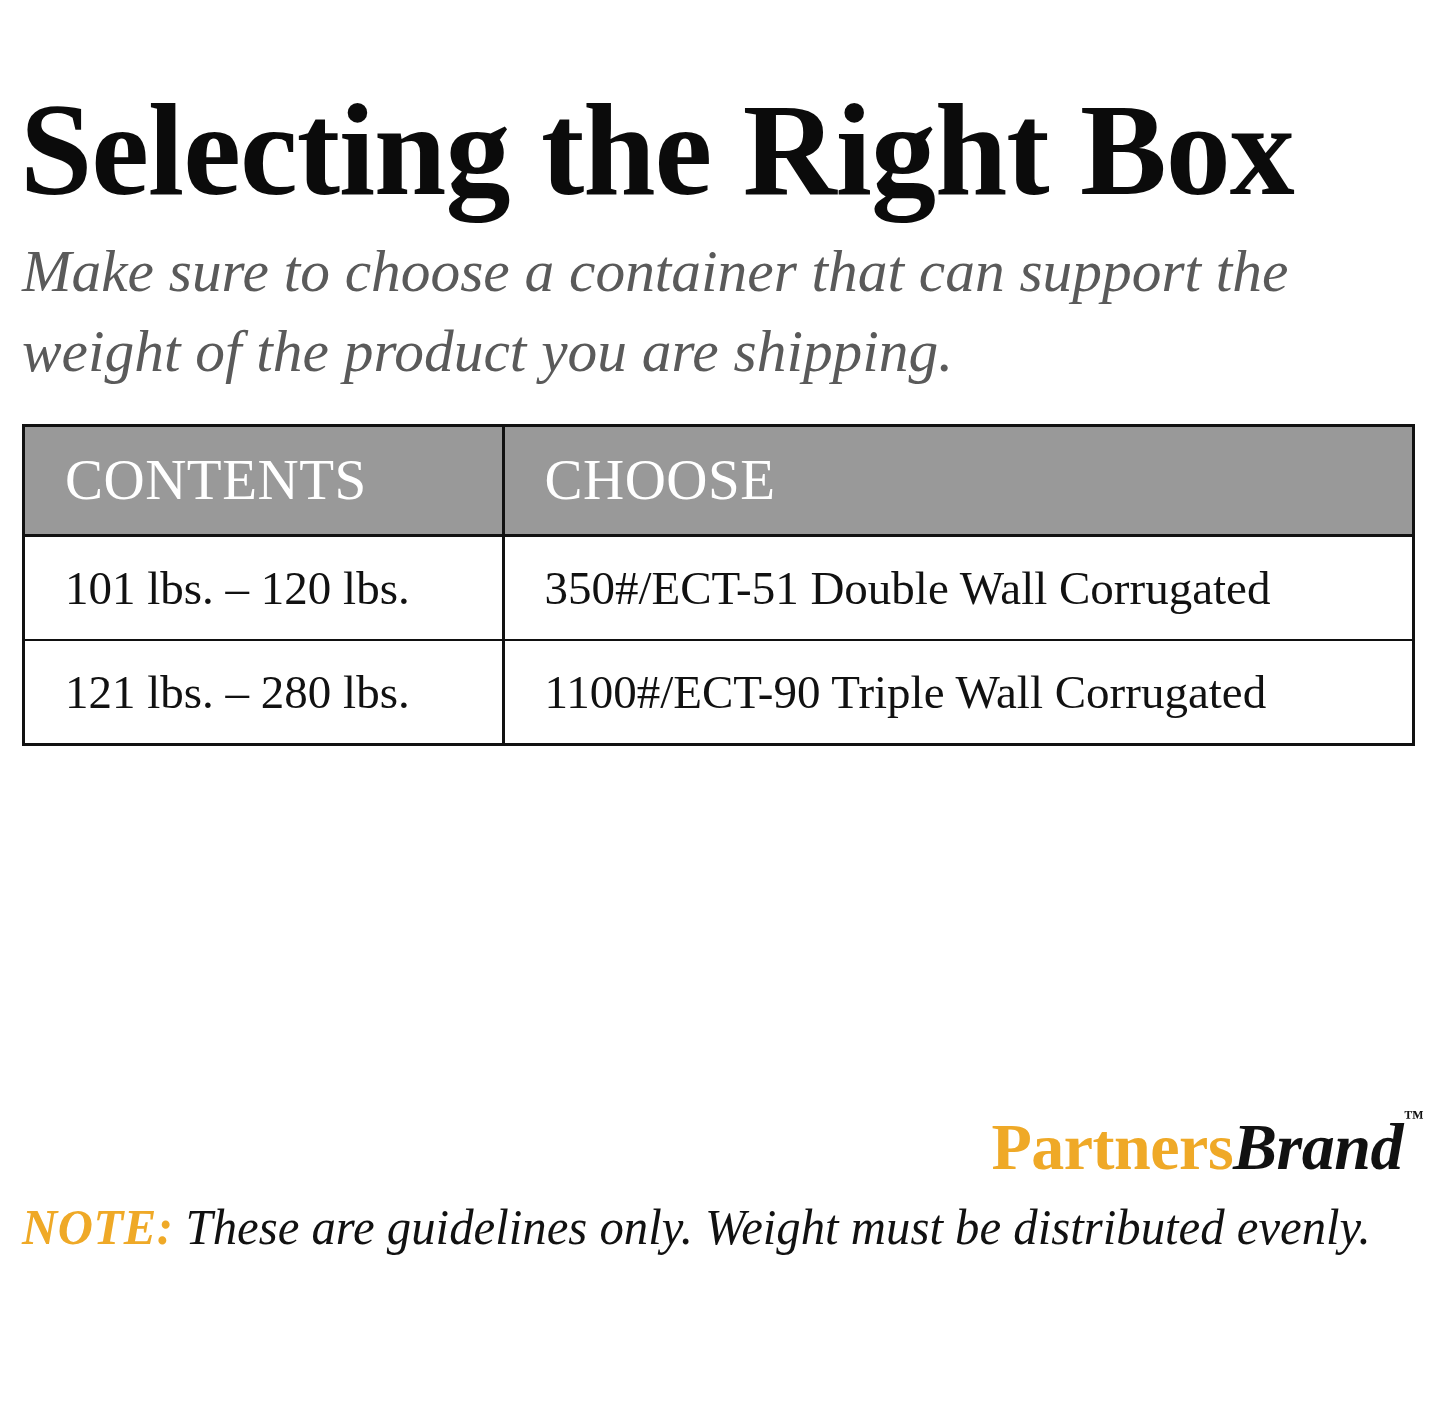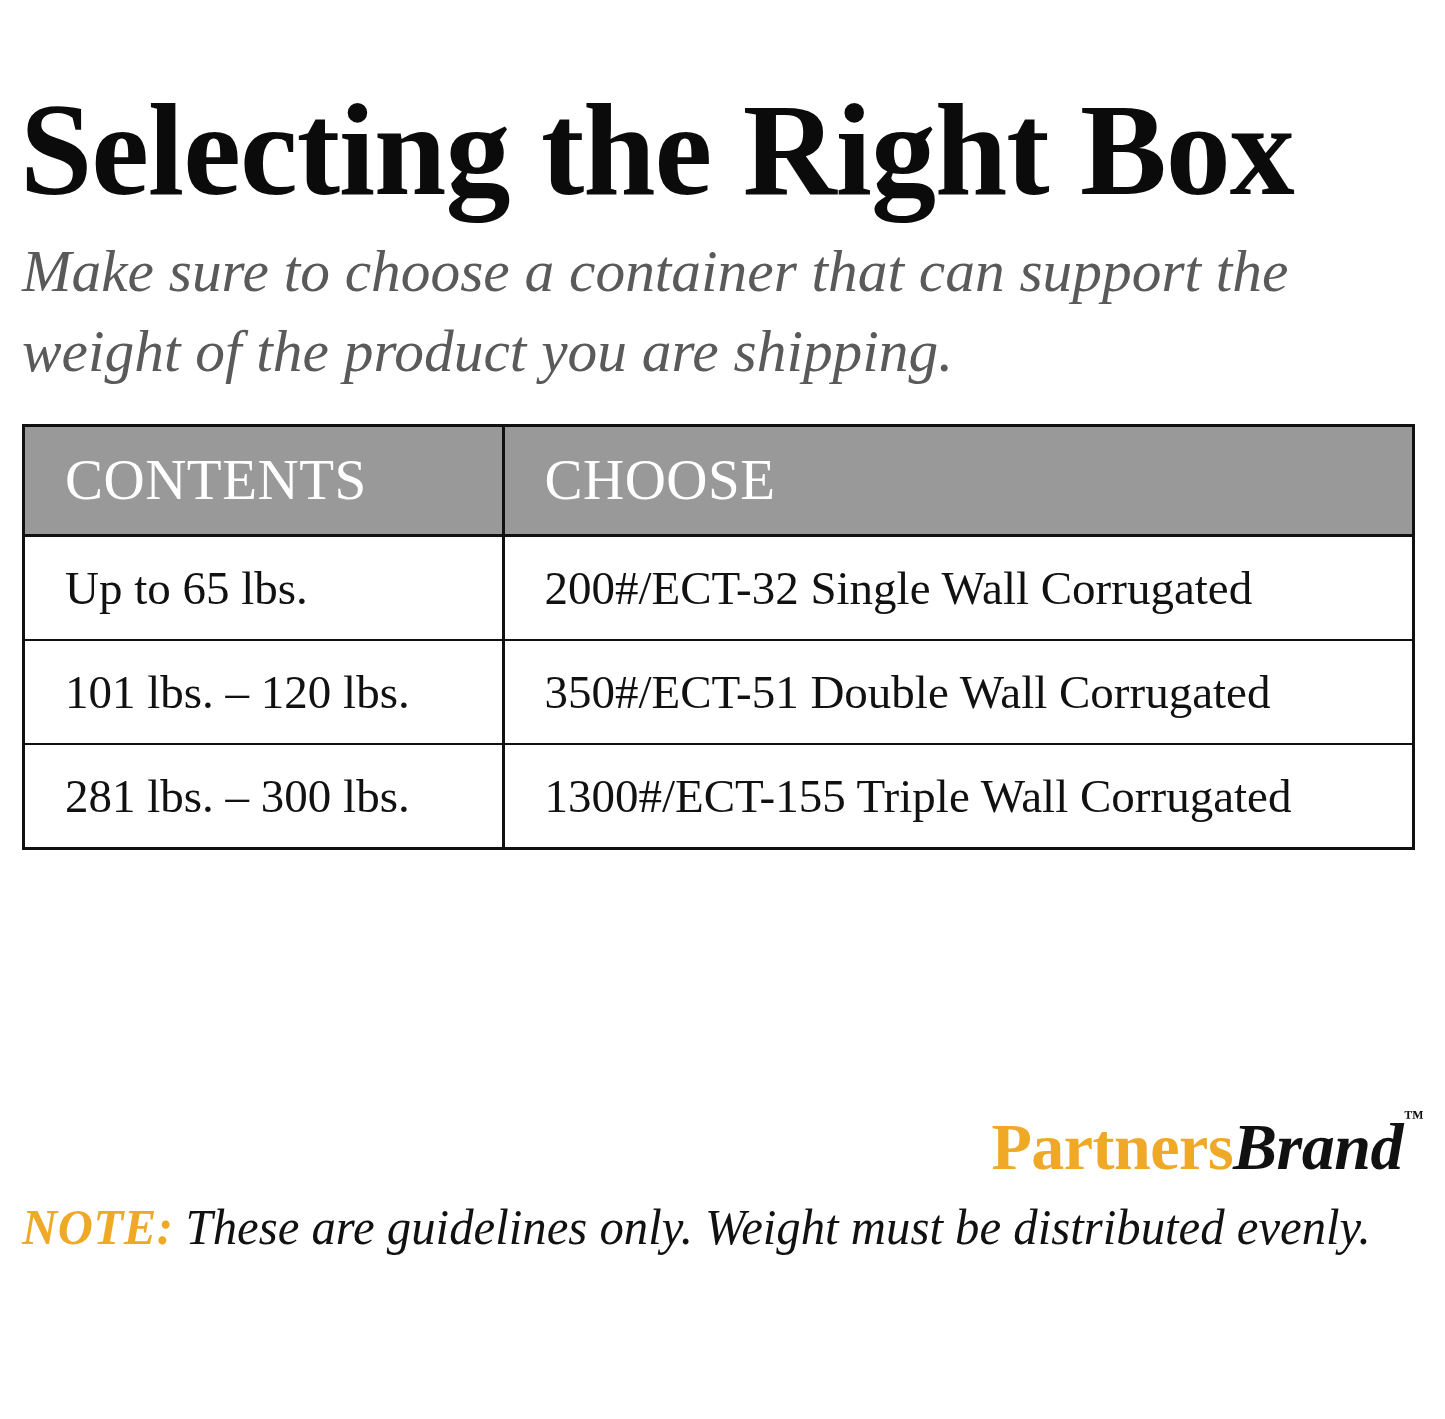--- a/index.html
+++ b/index.html
@@ -186,30 +186,26 @@
         <col class="c2">
       </colgroup>
       <thead>
         <tr>
           <th>CONTENTS</th>
           <th>CHOOSE</th>
         </tr>
       </thead>
       <tbody>
         <tr>
-          <td>Up to 65 lbs.</td>
-          <td>200#/ECT-32 Single Wall Corrugated</td>
-        </tr>
-        <tr>
           <td>101 lbs. – 120 lbs.</td>
           <td>350#/ECT-51 Double Wall Corrugated</td>
         </tr>
         <tr>
-          <td>281 lbs. – 300 lbs.</td>
-          <td>1300#/ECT-155 Triple Wall Corrugated</td>
+          <td>121 lbs. – 280 lbs.</td>
+          <td>1100#/ECT-90 Triple Wall Corrugated</td>
         </tr>
       </tbody>
     </table>
   </div>
 
   <div class="note">
     <span class="note-label">NOTE:</span><span class="note-text"> These are guidelines only. Weight must be distributed evenly.</span>
   </div>
 
   <div class="logo">

